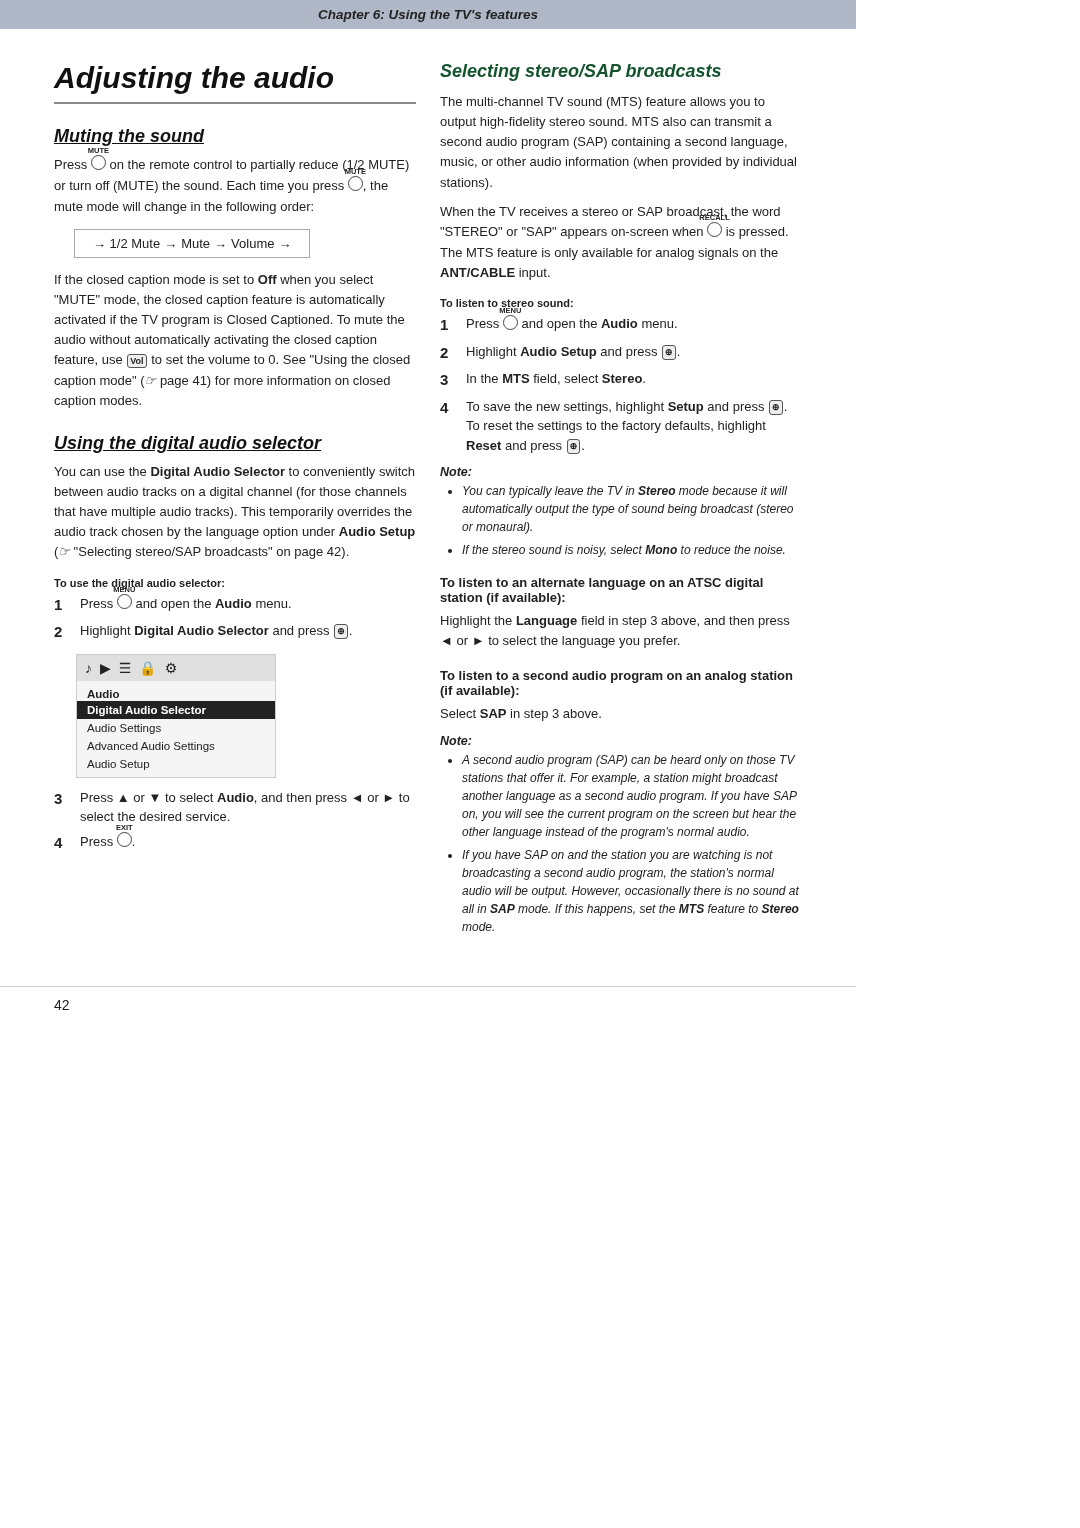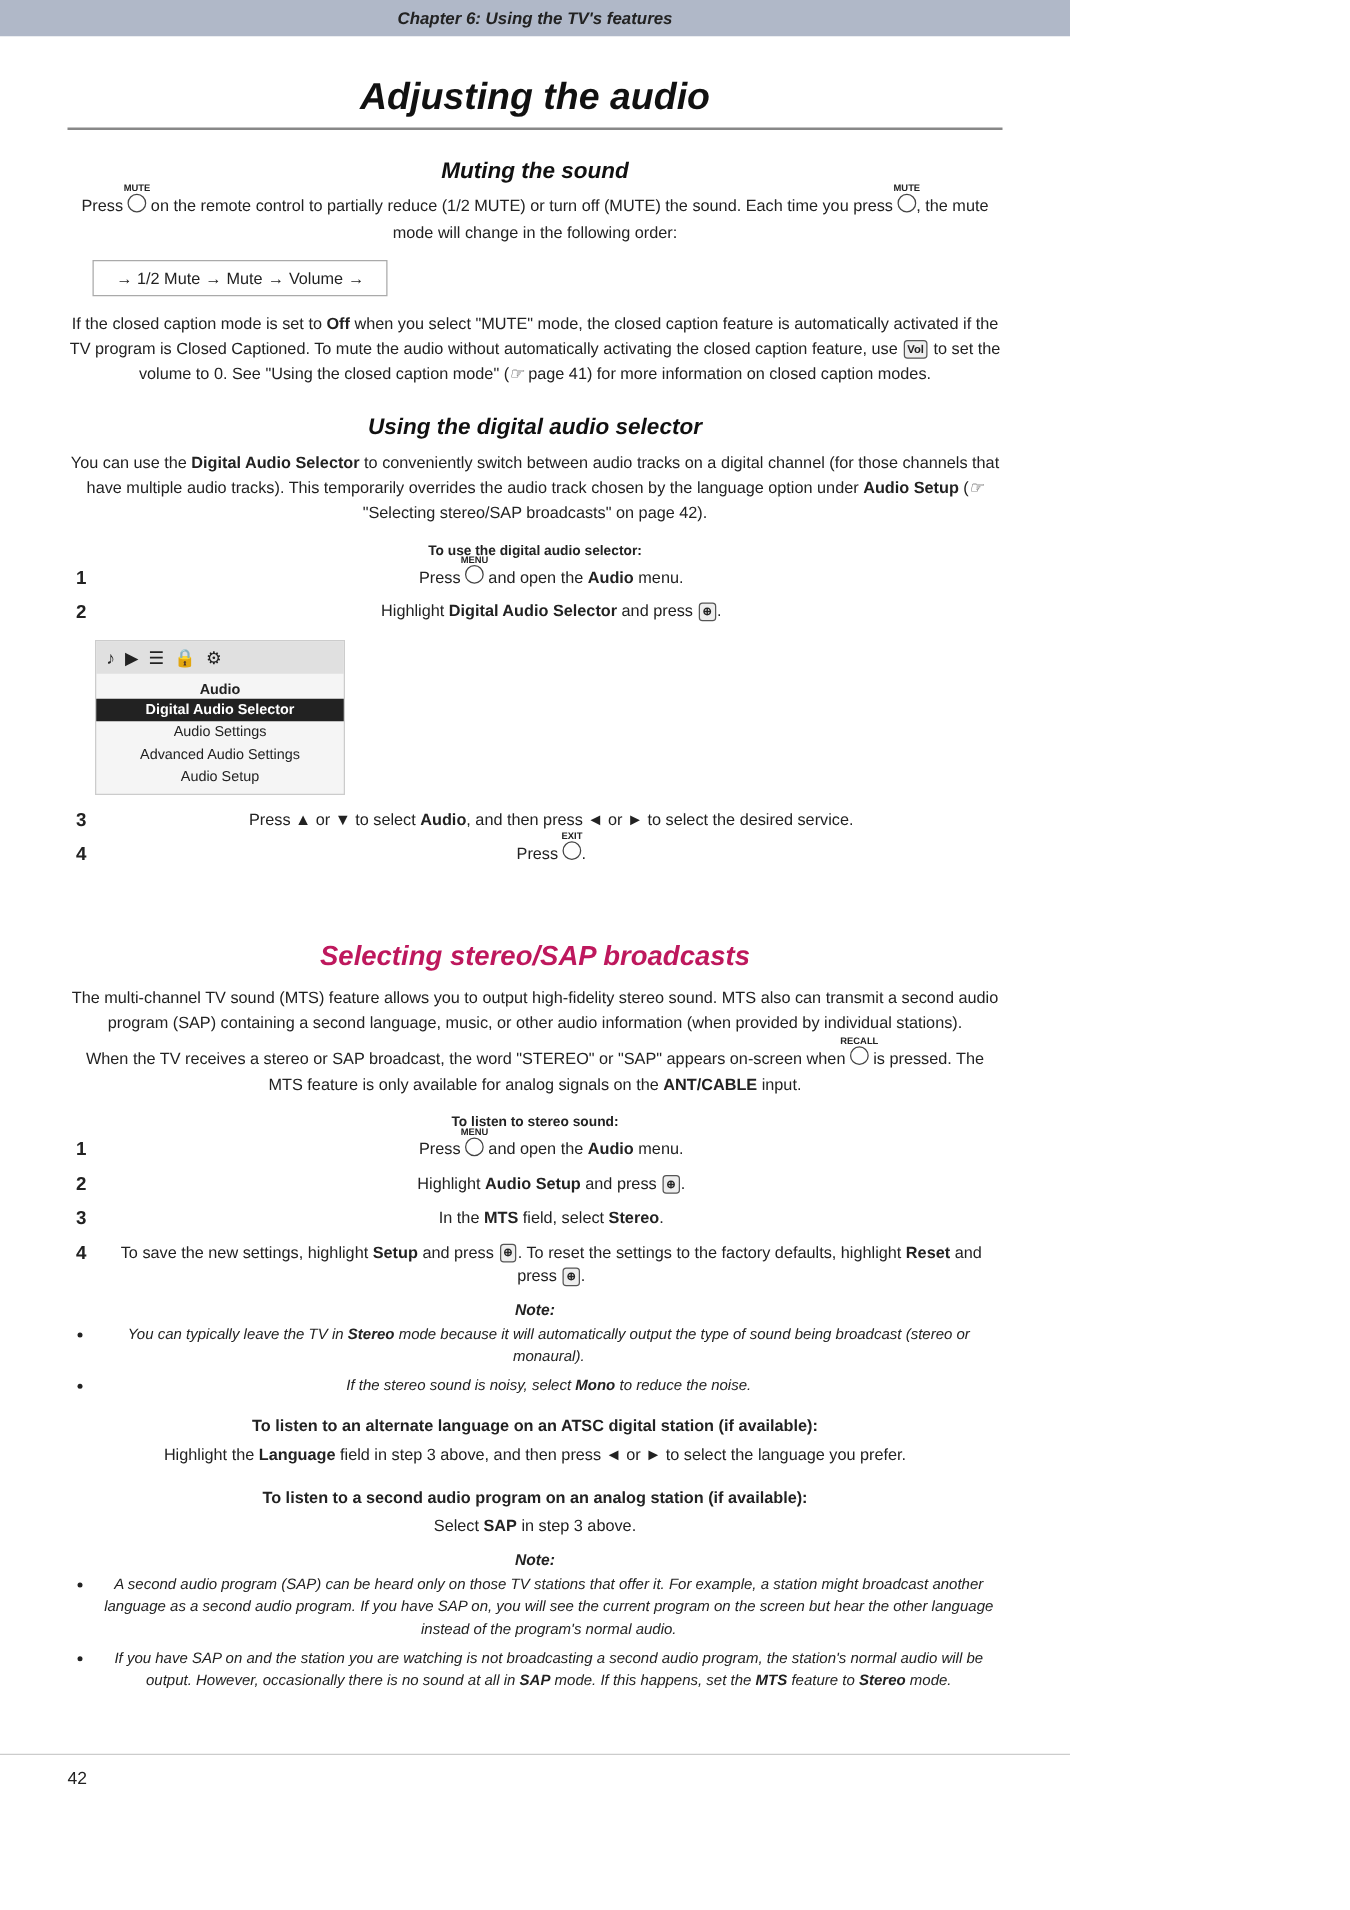--- a/index.html
+++ b/index.html
@@ -26,24 +26,23 @@
       padding: 7px 0;
       font-style: italic;
       font-weight: bold;
       font-size: 13.5px;
       color: #222;
       margin-bottom: 0;
     }
 
     .content-area {
       display: flex;
-      flex-direction: column;
+      flex-direction: row;
       padding: 32px 54px 32px 54px;
-      gap: 48px;
-      text-align: center;
+      gap: 24px;
     }
 
     .left-col {
       flex: 1;
       min-width: 0;
     }
 
     .right-col {
       flex: 1;
       min-width: 0;
@@ -61,29 +60,30 @@
       padding-bottom: 6px;
     }
 
     .section-title {
       font-size: 18px;
       font-weight: bold;
       font-style: italic;
       margin-top: 22px;
       margin-bottom: 8px;
       color: #111;
+      text-decoration: underline;
     }
 
     .section-title-right {
-      font-size: 22px;
+      font-size: 18px;
       font-weight: bold;
       font-style: italic;
       margin-top: 0;
       margin-bottom: 10px;
-      color: #be185d;
+      color: #14532d;
     }
 
     p {
       margin-bottom: 9px;
       line-height: 1.55;
       font-size: 13px;
     }
 
     .mute-diagram {
       display: flex;

